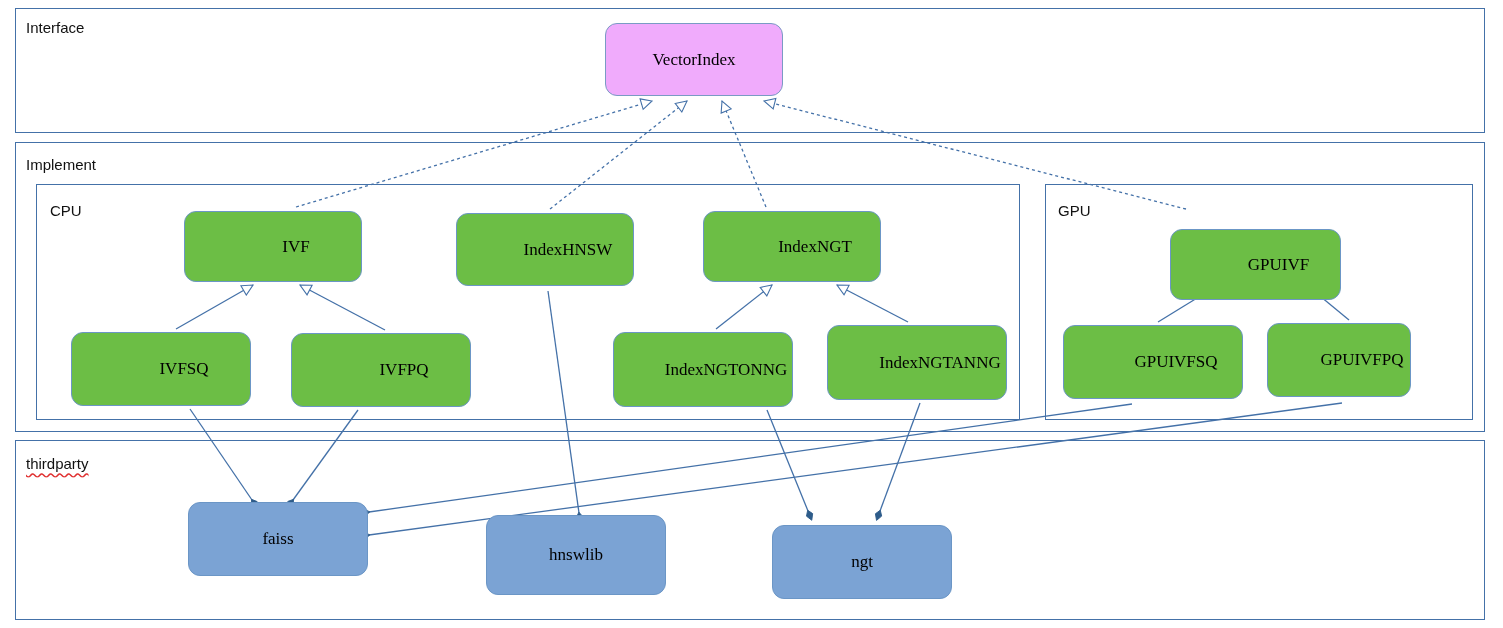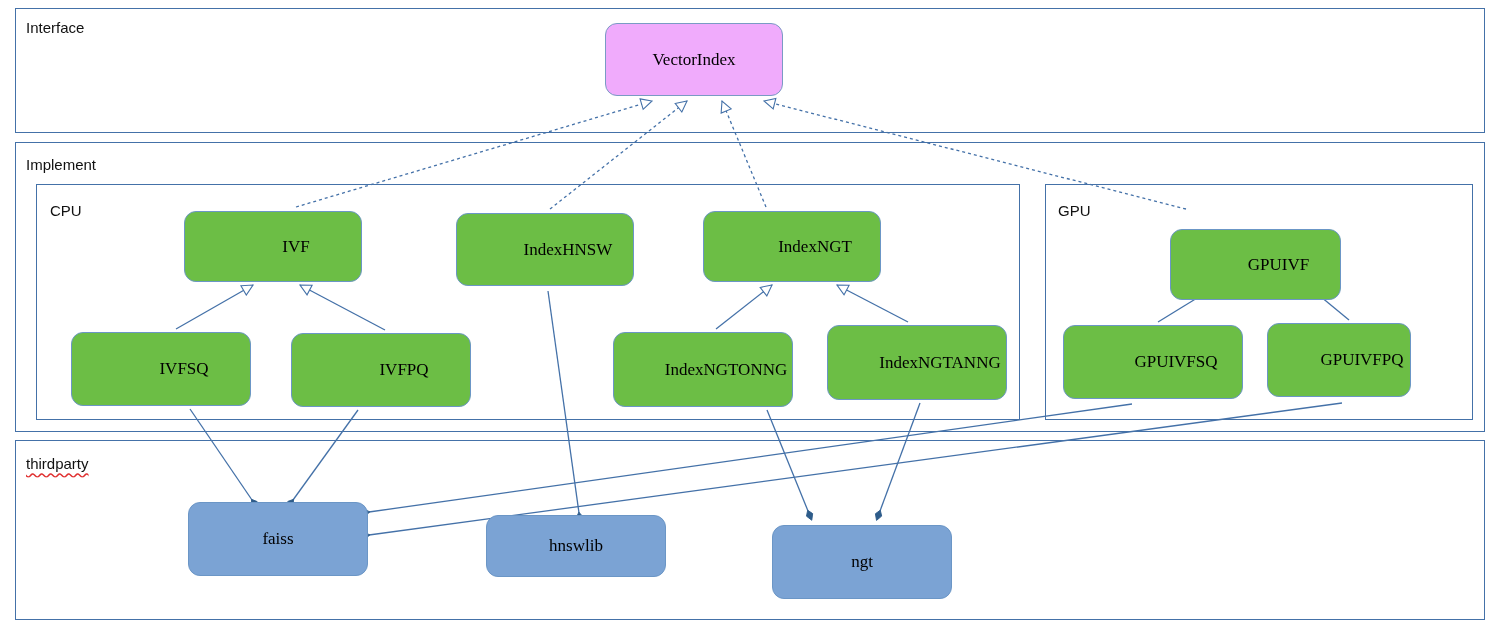--- a/index.html
+++ b/index.html
@@ -140,21 +140,21 @@
       </div>
       <div class="node impl" style="left: 1063px; top: 325px; width: 180px; height: 74px;">
         <span>GPUIVFSQ</span>
       </div>
       <div class="node impl" style="left: 1267px; top: 323px; width: 144px; height: 74px;">
         <span>GPUIVFPQ</span>
       </div>
       <div class="node third" style="left: 188px; top: 502px; width: 180px; height: 74px;">
         <span>faiss</span>
       </div>
-      <div class="node third" style="left: 486px; top: 515px; width: 180px; height: 62px;">
+      <div class="node third" style="left: 486px; top: 515px; width: 180px; height: 80px;">
         <span>hnswlib</span>
       </div>
       <div class="node third" style="left: 772px; top: 513px; width: 180px; height: 74px; margin-top: 12px;">
         <span>ngt</span>
       </div>
     </div>
 
 </div>
 
 </body></html>

